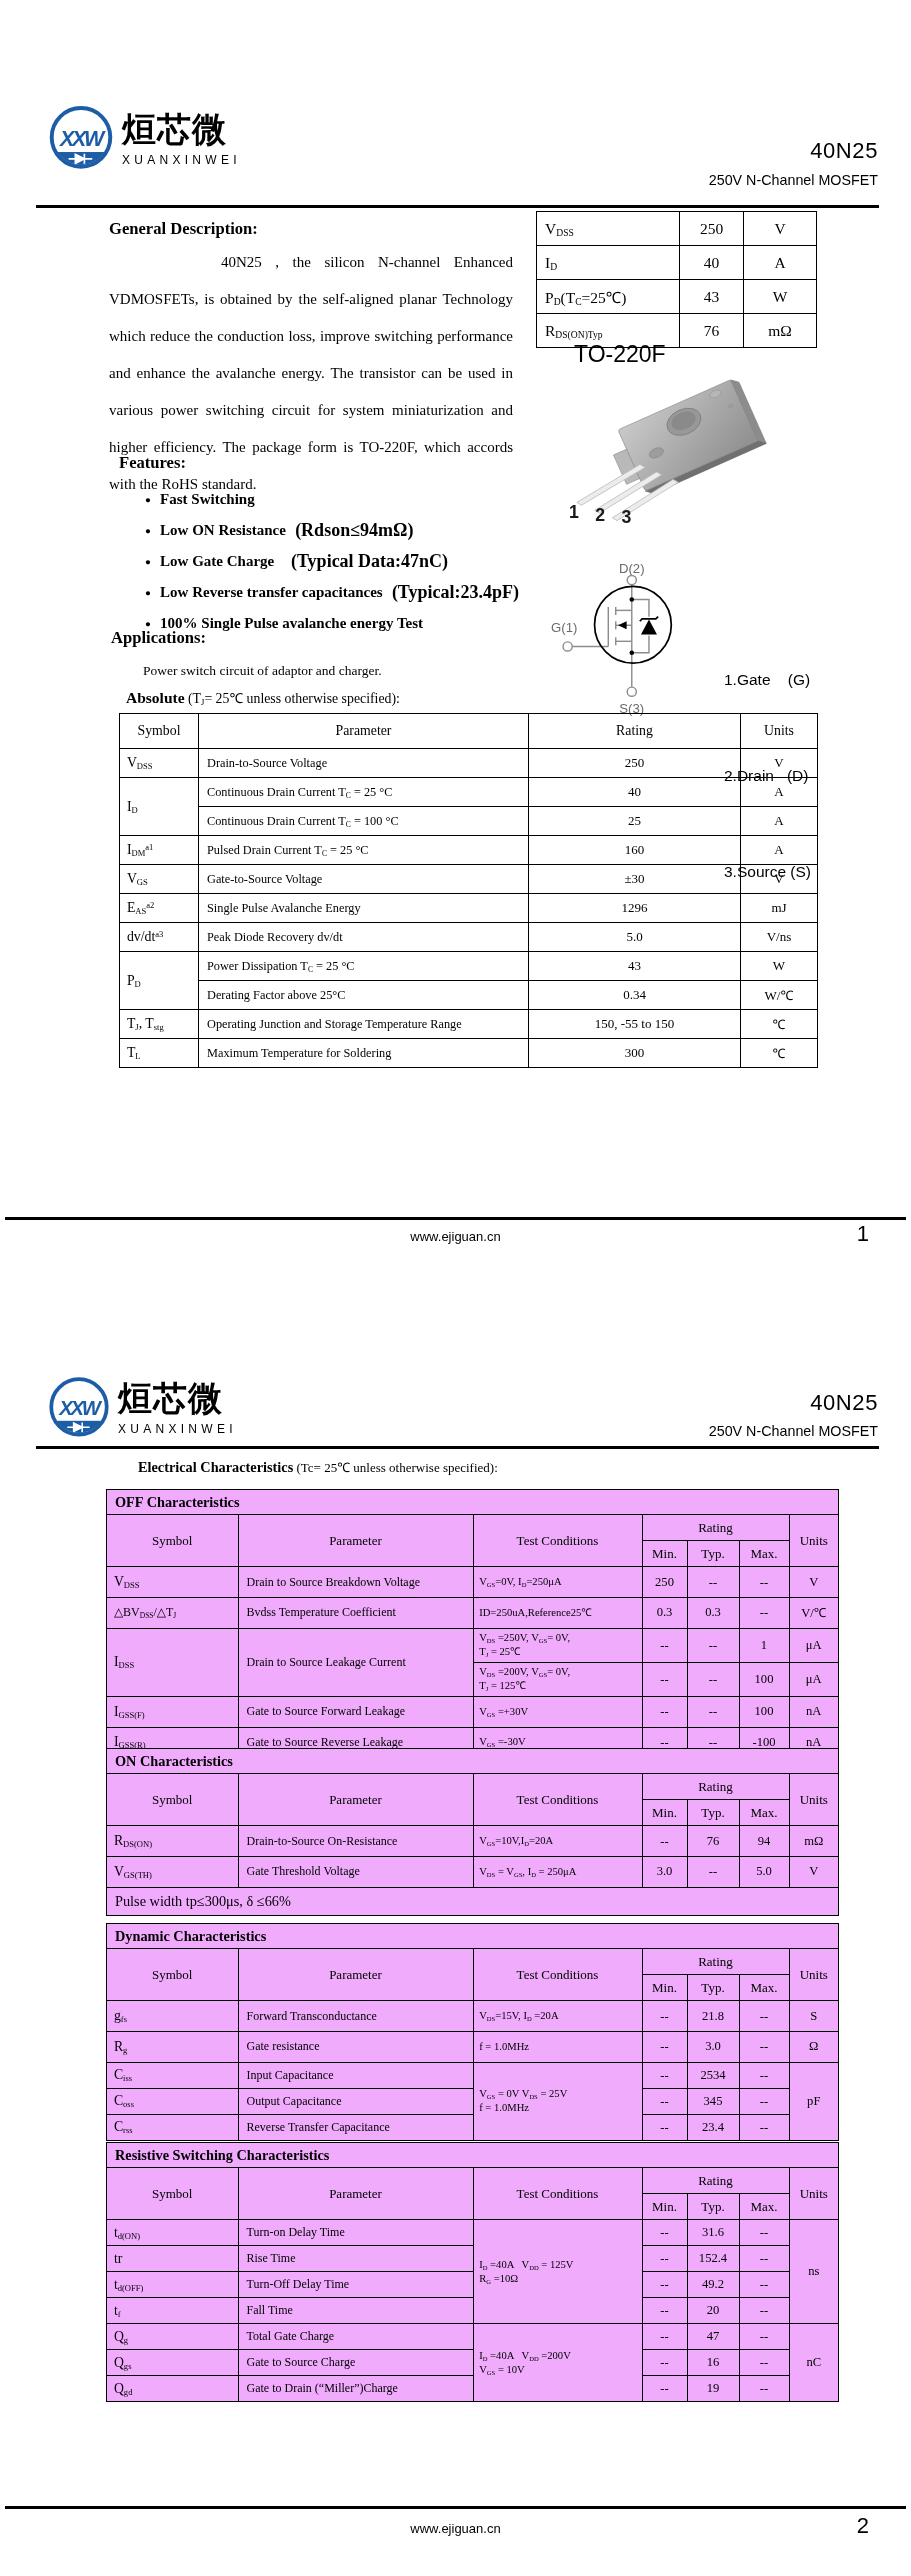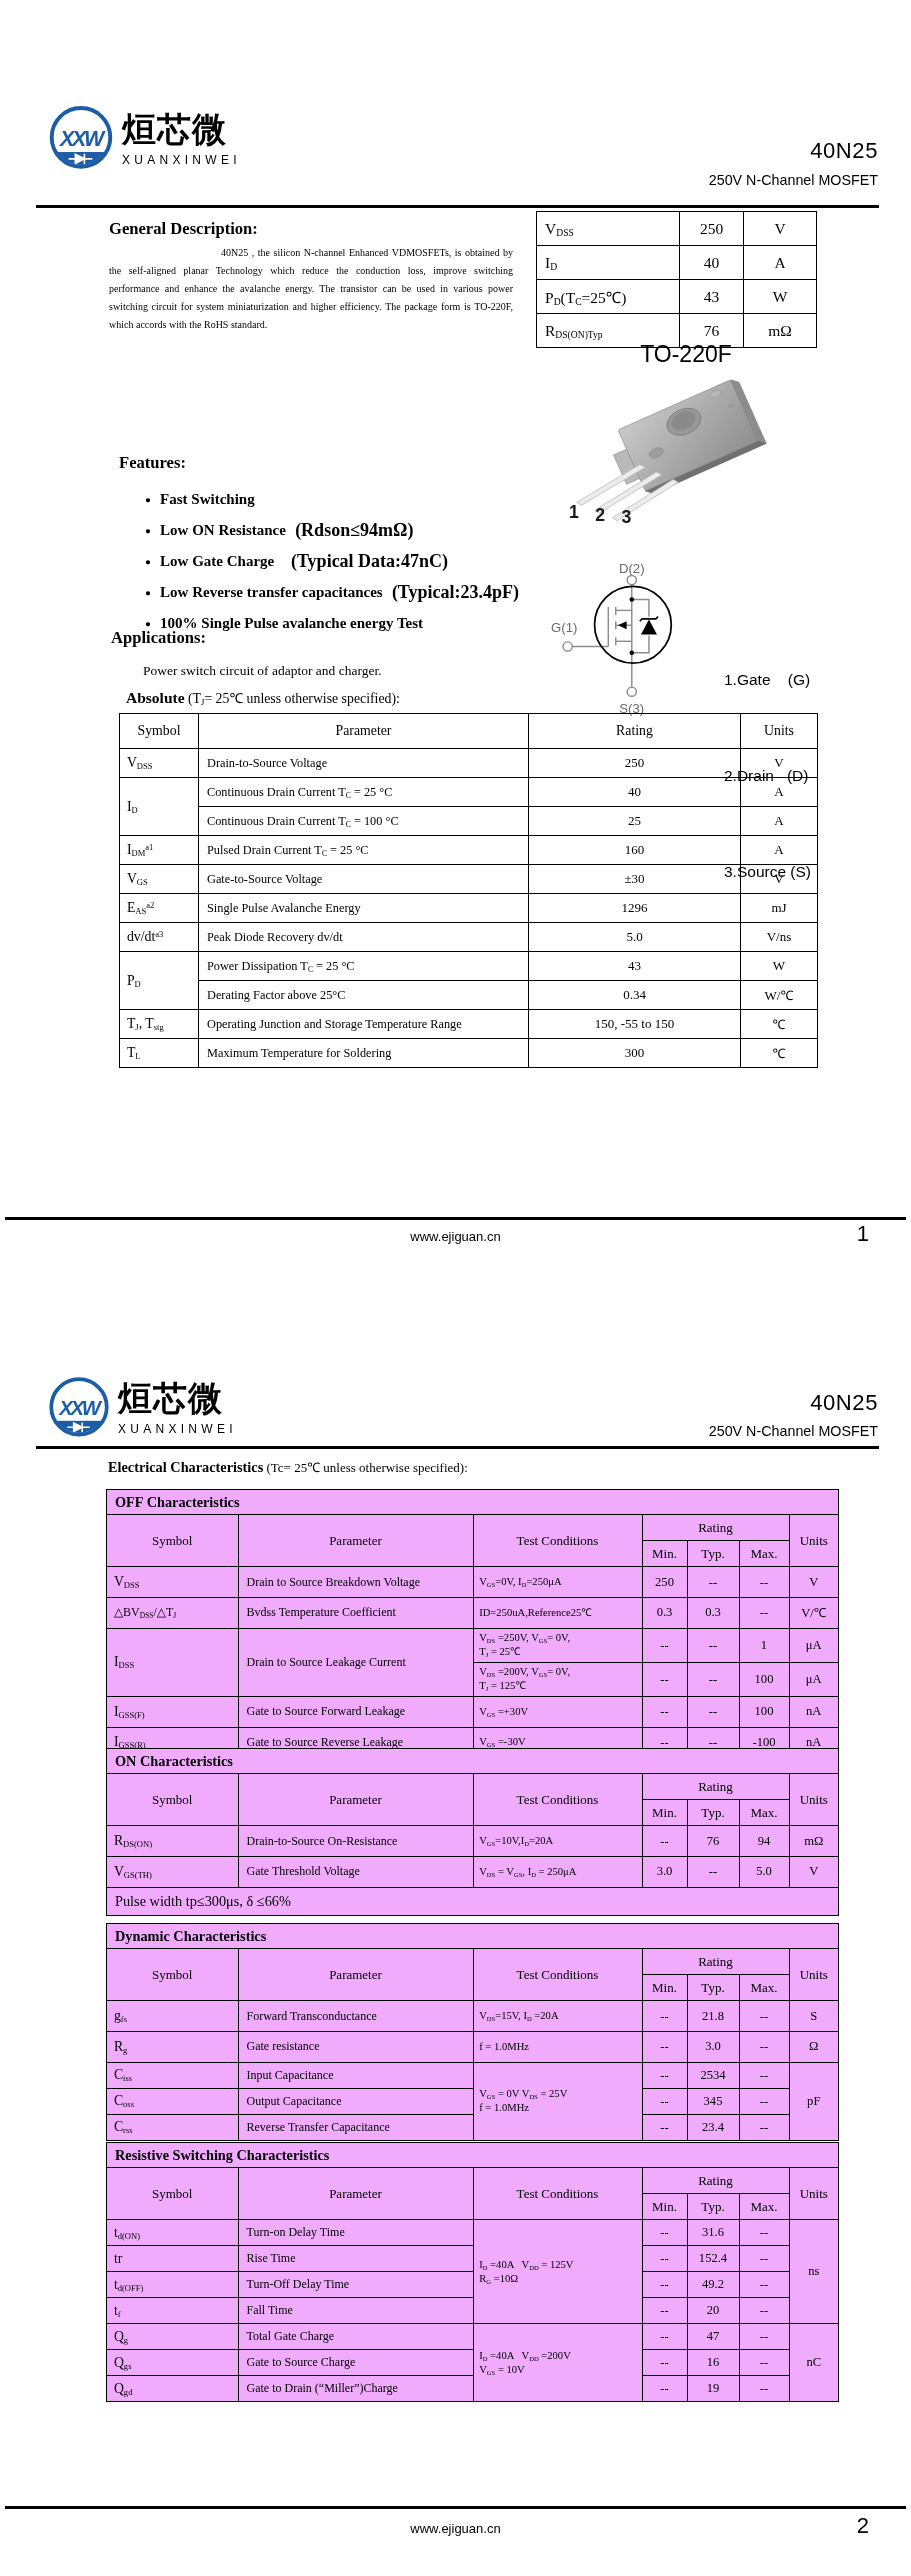--- a/index.html
+++ b/index.html
@@ -8,38 +8,38 @@
   .rule{position:absolute;background:#000;height:3.4px;left:36px;right:32px;}
   .frule{position:absolute;background:#000;height:3.4px;left:4.6px;right:4.6px;}
   
   .logo{position:absolute;left:47px;display:flex;align-items:center;gap:6.9px;}
   .logo-cn{font-family:"Liberation Sans",sans-serif;font-weight:bold;font-size:34px;line-height:36px;letter-spacing:1.1px;}
   .logo-en{font-family:"Liberation Sans",sans-serif;font-size:12px;letter-spacing:4.3px;margin-top:6px;}
   .pn{position:absolute;right:33px;text-align:right;font-family:"Liberation Sans",sans-serif;font-size:22px;letter-spacing:0.6px;}
   .ps{position:absolute;right:33px;text-align:right;font-family:"Liberation Sans",sans-serif;font-size:14.3px;}
   
   .h1{position:absolute;font-weight:bold;font-size:16.6px;}
-  .gd-body{position:absolute;left:109px;top:244px;width:404px;font-size:10px;line-height:18px;text-align:justify;text-indent:112px;}
+  .gd-body{position:absolute;left:109px;top:244px;width:404px;font-size:15px;line-height:37px;text-align:justify;text-indent:112px;}
   .features{position:absolute;left:145px;top:484px;width:436px;}
   .feat{height:31px;display:flex;align-items:center;gap:9.2px;font-weight:bold;}
   .feat .bullet{font-size:9.8px;}
   .feat .main{font-size:15px;white-space:pre;}
   .feat .note{font-size:18px;text-align:right;}
   .app-body{position:absolute;left:143px;top:663px;font-size:13.5px;}
   .abs-line{position:absolute;left:126px;top:688px;font-size:13.8px;}
   .abs-line b{font-size:15.5px;}
   
   table{border-collapse:collapse;table-layout:fixed;}
   sub{font-size:62%;vertical-align:-0.25em;line-height:0;}
   sup{font-size:62%;vertical-align:0.5em;line-height:0;}
   .qspec{position:absolute;left:536px;top:211px;width:281px;border:1.7px solid #000;}
   .qspec td{border:1.1px solid #000;height:31px;font-size:15.5px;}
   .qspec td.sym{text-align:left;padding-left:8px;}
   .qspec td.val,.qspec td.unit{text-align:center;}
-  .to220{position:absolute;left:574px;top:341px;width:224px;text-align:center;font-family:"Liberation Sans",sans-serif;font-size:23px;}
+  .to220{position:absolute;left:574px;top:341px;width:224px;text-align:left;font-family:"Liberation Sans",sans-serif;font-size:23px;}
   .pins{position:absolute;left:724px;top:600px;font-family:"Liberation Sans",sans-serif;font-size:15.5px;line-height:32px;white-space:pre;}
   .abs{position:absolute;left:119px;top:713px;width:699px;border:1.7px solid #000;}
   .abs th,.abs td{border:1.1px solid #000;}
   .abs th{font-weight:normal;font-size:13.8px;height:32px;}
   .abs td{height:26px;font-size:13px;text-align:center;}
   .abs td.sym{text-align:left;padding-left:6.9px;font-size:13.8px;}
   .abs td.par{text-align:left;padding-left:8px;font-size:12.3px;}
   
   .sec-box{position:absolute;left:106px;width:731px;border:1.7px solid #000;background:#f0abfc;}
   .sec-title{font-weight:bold;font-size:14.3px;padding:4px 0 3.4px 8px;}
@@ -48,21 +48,21 @@
   .ec tr>*:first-child{border-left:0;}
   .ec tr>*:last-child{border-right:0;}
   .ec tr:last-child>*{border-bottom:0;}
   .ec td.nb{border-bottom:0;}
   .ec th{font-weight:normal;font-size:13px;height:25px;}
   .ec td{height:25px;font-size:12.6px;text-align:center;}
   .ec td.sym{text-align:left;padding-left:6.9px;font-size:13.8px;}
   .ec td.par{text-align:left;padding-left:8px;font-size:12px;}
   .ec td.tc{text-align:left;padding:2.3px 2.3px 2.3px 5.7px;font-size:10.6px;line-height:1.35;white-space:pre-wrap;}
   .ec td.note{text-align:left;padding:5.2px 0 5.2px 8px;font-size:14.3px;height:auto;}
-  .ec-title{position:absolute;font-size:13px;}
+  .ec-title{position:absolute;font-size:13px;margin-left:30px;}
   .ec-title b{font-size:14.3px;}
   
   .site{position:absolute;left:0;right:0;text-align:center;font-family:"Liberation Sans",sans-serif;font-size:13px;}
   .pgnum{position:absolute;right:42px;font-family:"Liberation Sans",sans-serif;font-size:22px;}
   svg text{font-family:"Liberation Sans",sans-serif;}
 </style>
 </head>
 <body>
 
 <div class="page">

